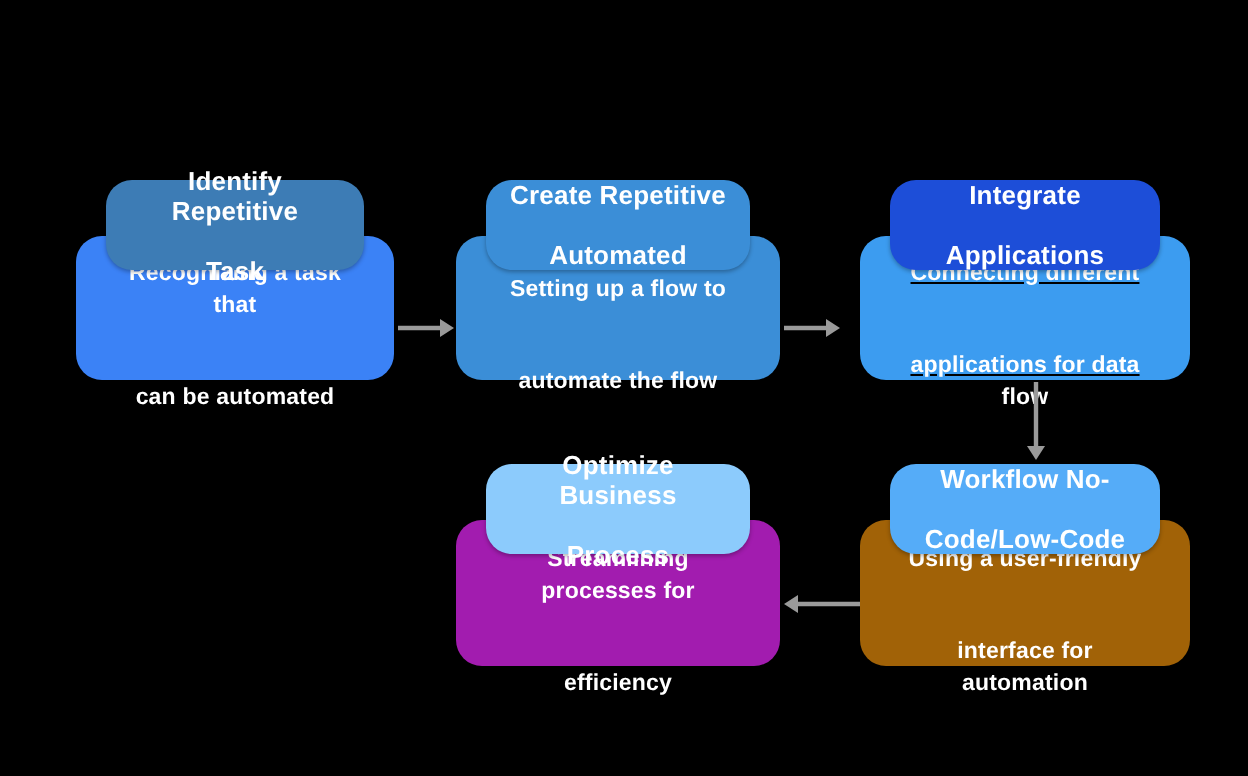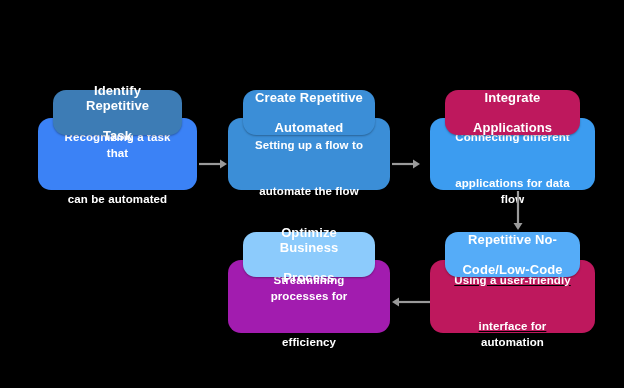--- a/index.html
+++ b/index.html
@@ -106,44 +106,44 @@
     </div>
     <div class="card-head" style="background:#3b8ed7;">
       <span>
         <span>Create Repetitive</span><br>
         <span>Automated</span>
       </span>
     </div>
   </div>
 
   <div class="card" style="left:430px; top:90px; width:165px; height:100px;">
-    <div class="card-body" style="background:#3c9cf0;">
+    <div class="card-body" style="background:#3c9cf0;text-decoration:underline;">
       <span>
         <span>Connecting different</span><br>
         <span>applications for data flow</span>
       </span>
     </div>
-    <div class="card-head" style="background:#be185d;align-items:center;">
+    <div class="card-head" style="background:#1d4ed8;align-items:center;">
       <span>
         <span>Integrate</span><br>
         <span>Applications</span>
       </span>
     </div>
   </div>
 
   <div class="card" style="left:430px; top:232px; width:165px; height:101px;">
-    <div class="card-body" style="background:#be185d;text-decoration:underline;">
+    <div class="card-body" style="background:#a16207;">
       <span>
         <span>Using a user-friendly</span><br>
         <span>interface for automation</span>
       </span>
     </div>
     <div class="card-head" style="background:#55acf8;">
       <span>
-        <span>Repetitive No-</span><br>
+        <span>Workflow No-</span><br>
         <span>Code/Low-Code</span>
       </span>
     </div>
   </div>
 
   <div class="card" style="left:228px; top:232px; width:162px; height:101px;">
     <div class="card-body" style="background:#a21caf;">
       <span>
         <span>Streamlining processes for</span><br>
         <span>efficiency</span>

